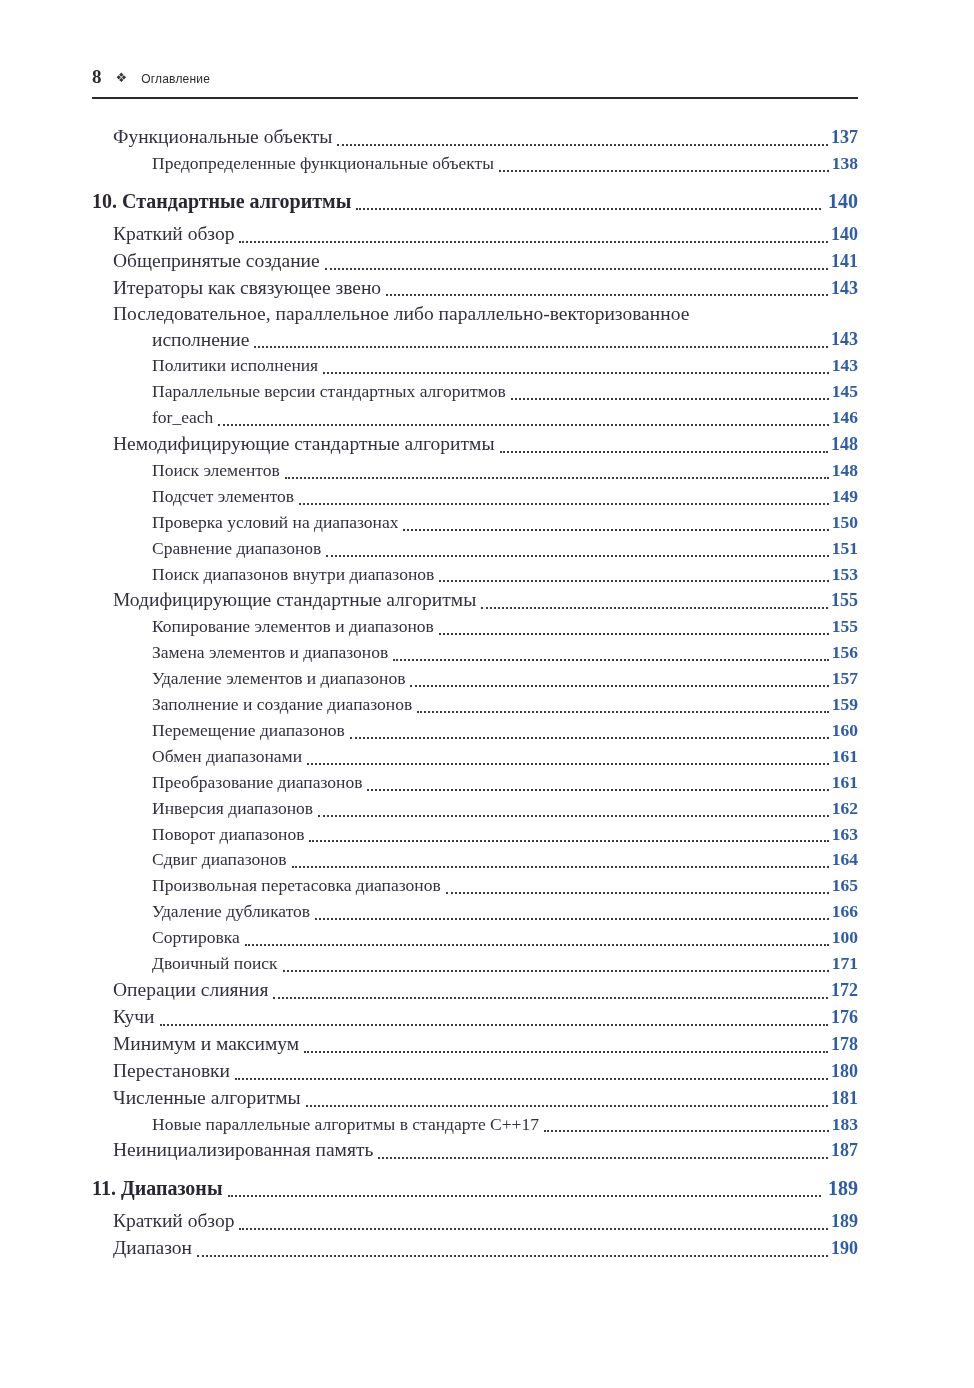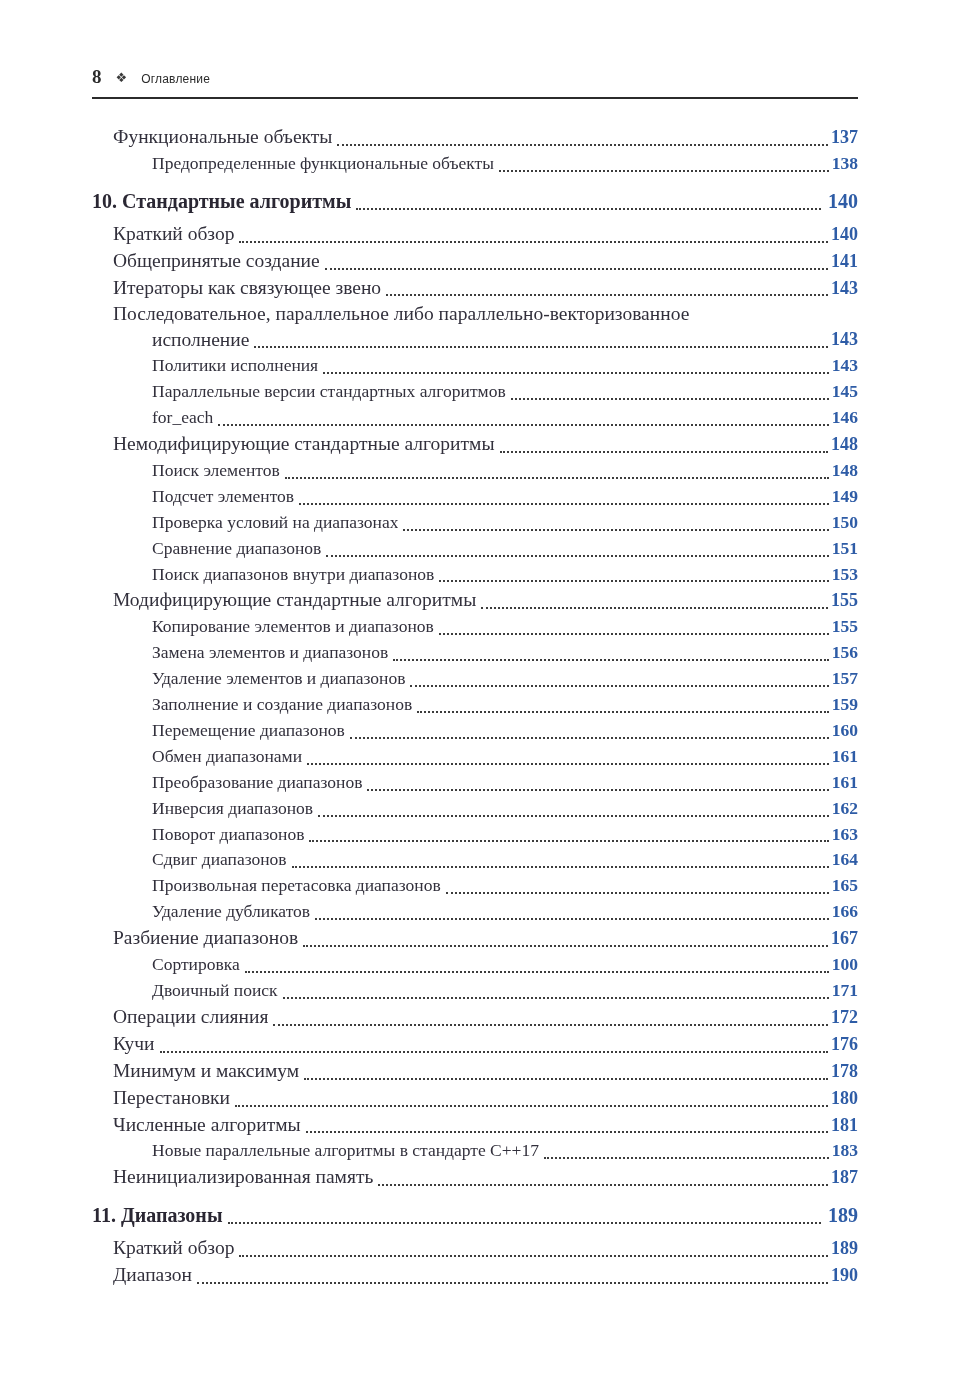--- a/index.html
+++ b/index.html
@@ -256,25 +256,20 @@
       <div class="row level2">
         <span class="title">Произвольная перетасовка диапазонов</span>
         <span class="leader"></span>
         <span class="pnum">165</span>
       </div>
       <div class="row level2">
         <span class="title">Удаление дубликатов</span>
         <span class="leader"></span>
         <span class="pnum">166</span>
       </div>
-      <div class="row level1">
-        <span class="title">Разбиение диапазонов</span>
-        <span class="leader"></span>
-        <span class="pnum">167</span>
-      </div>
       <div class="row level2">
         <span class="title">Сортировка</span>
         <span class="leader"></span>
         <span class="pnum">100</span>
       </div>
       <div class="row level2">
         <span class="title">Двоичный поиск</span>
         <span class="leader"></span>
         <span class="pnum">171</span>
       </div>

